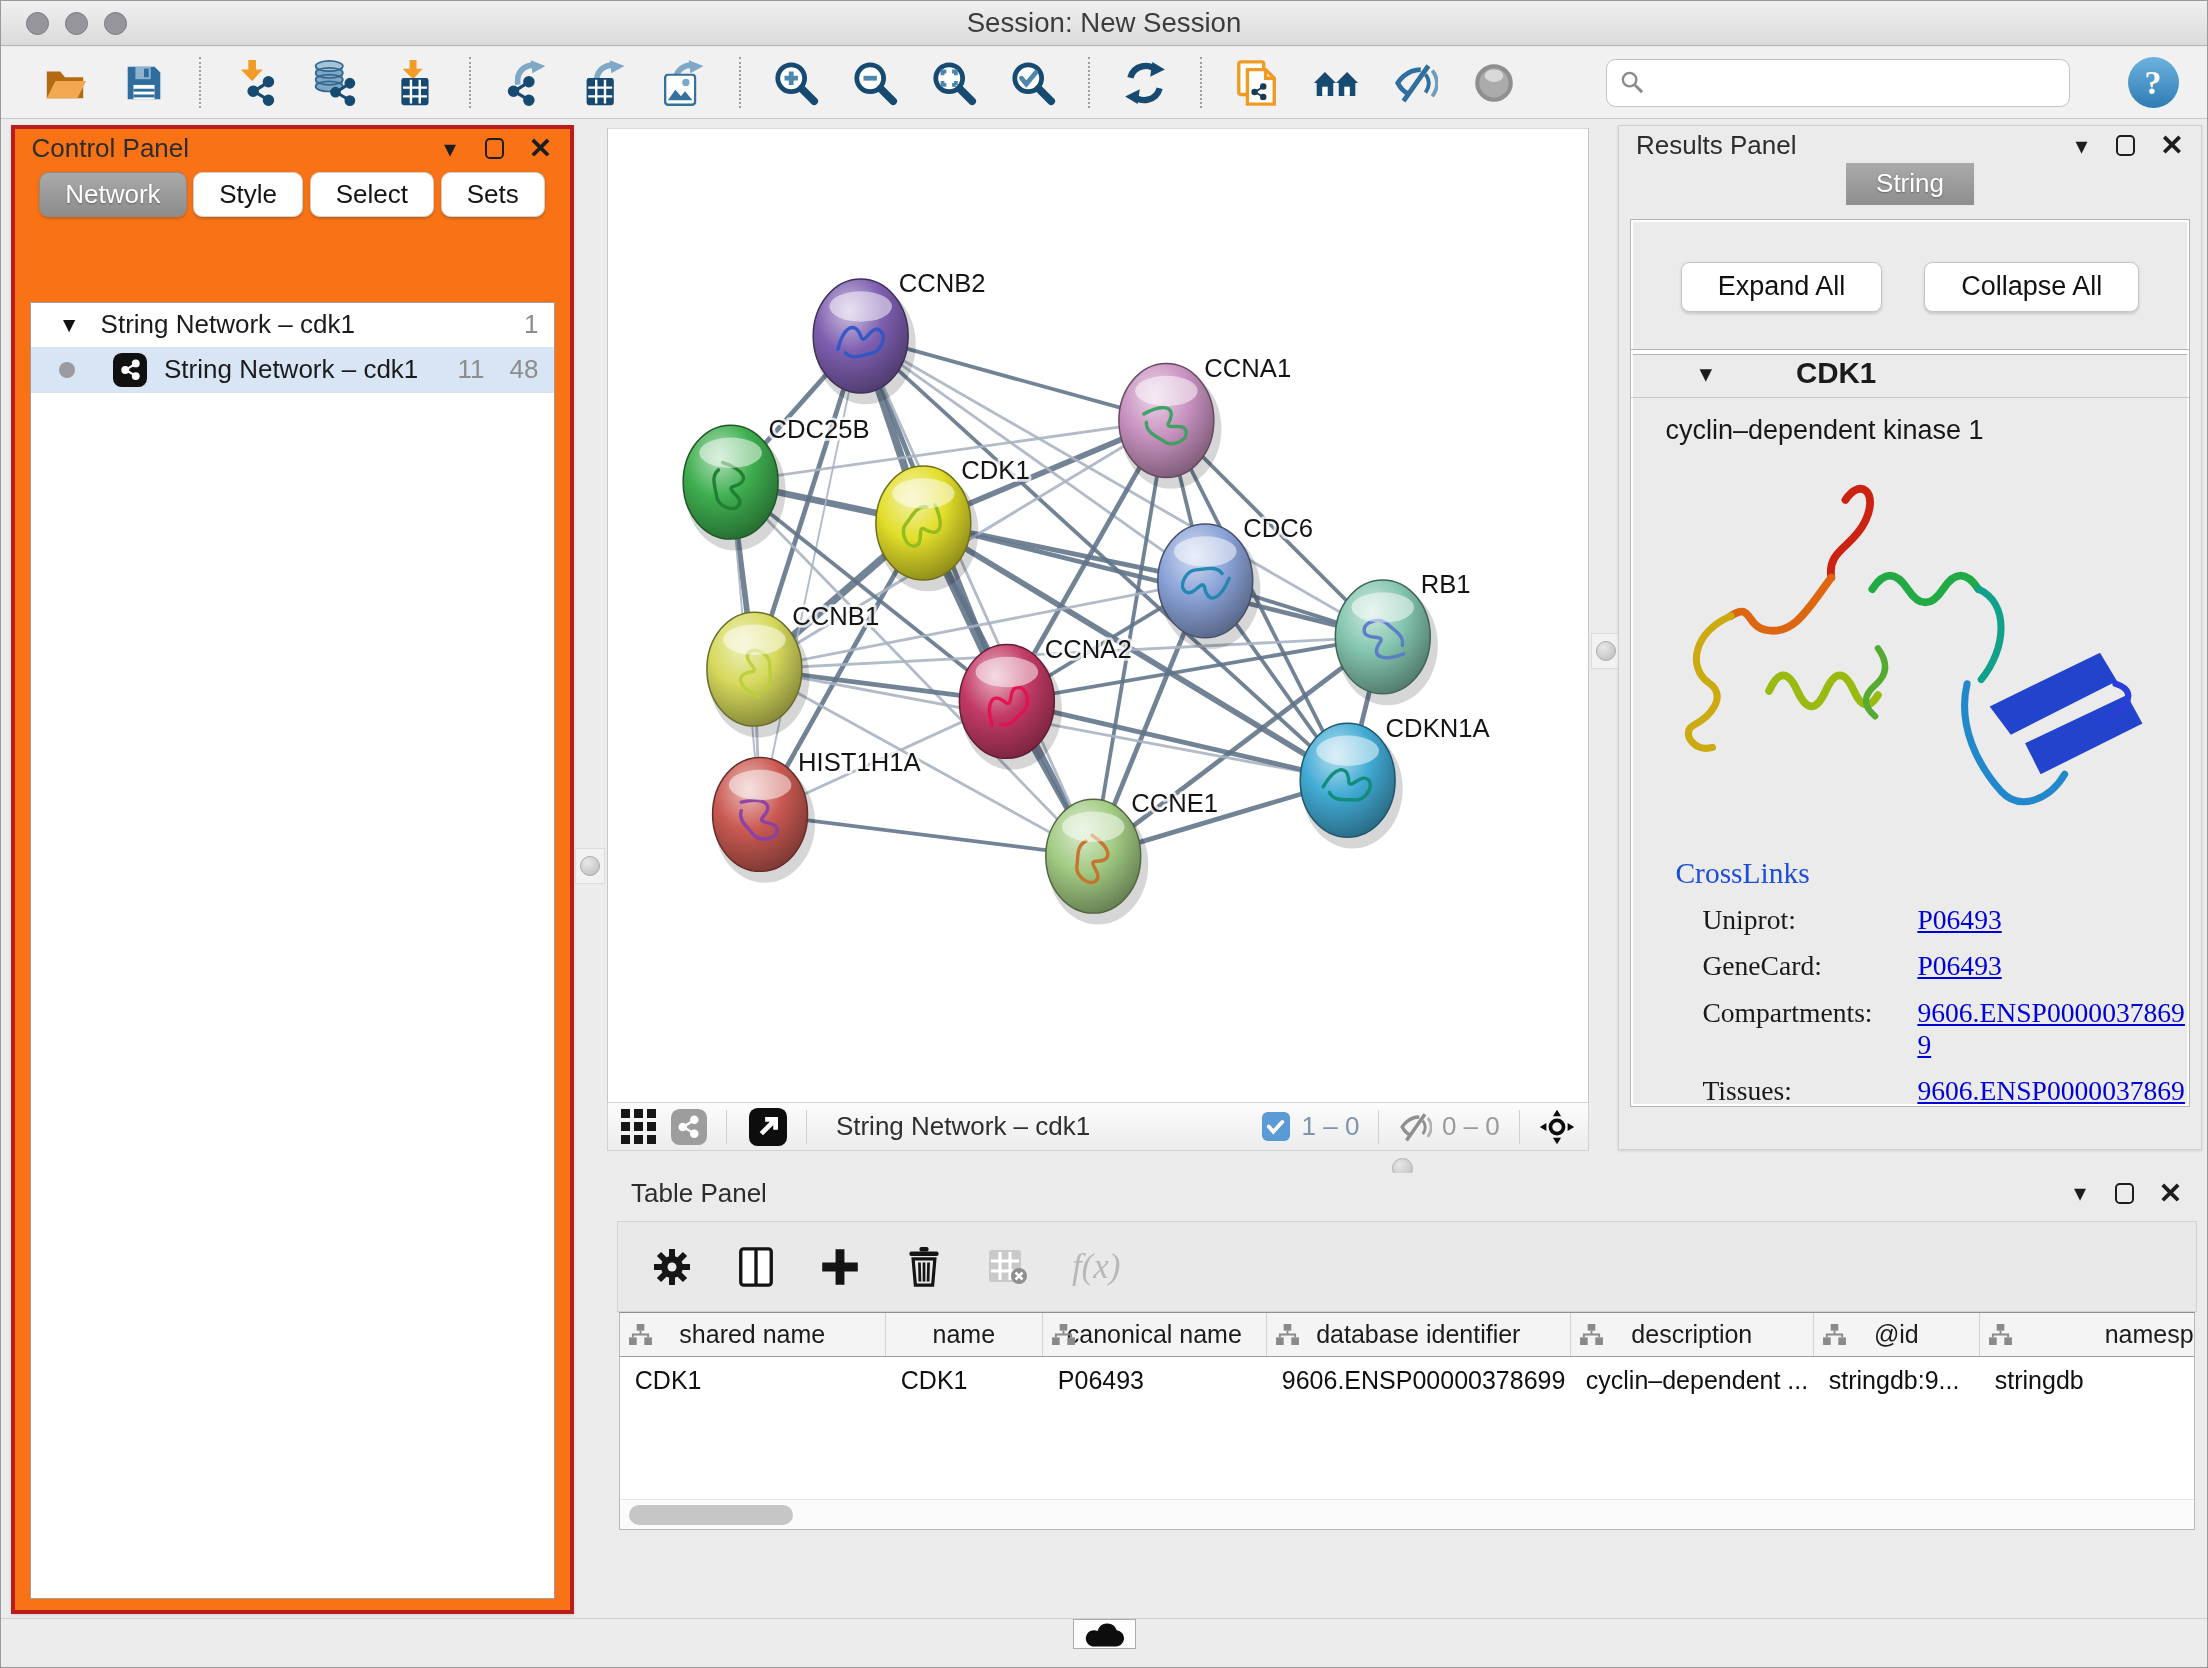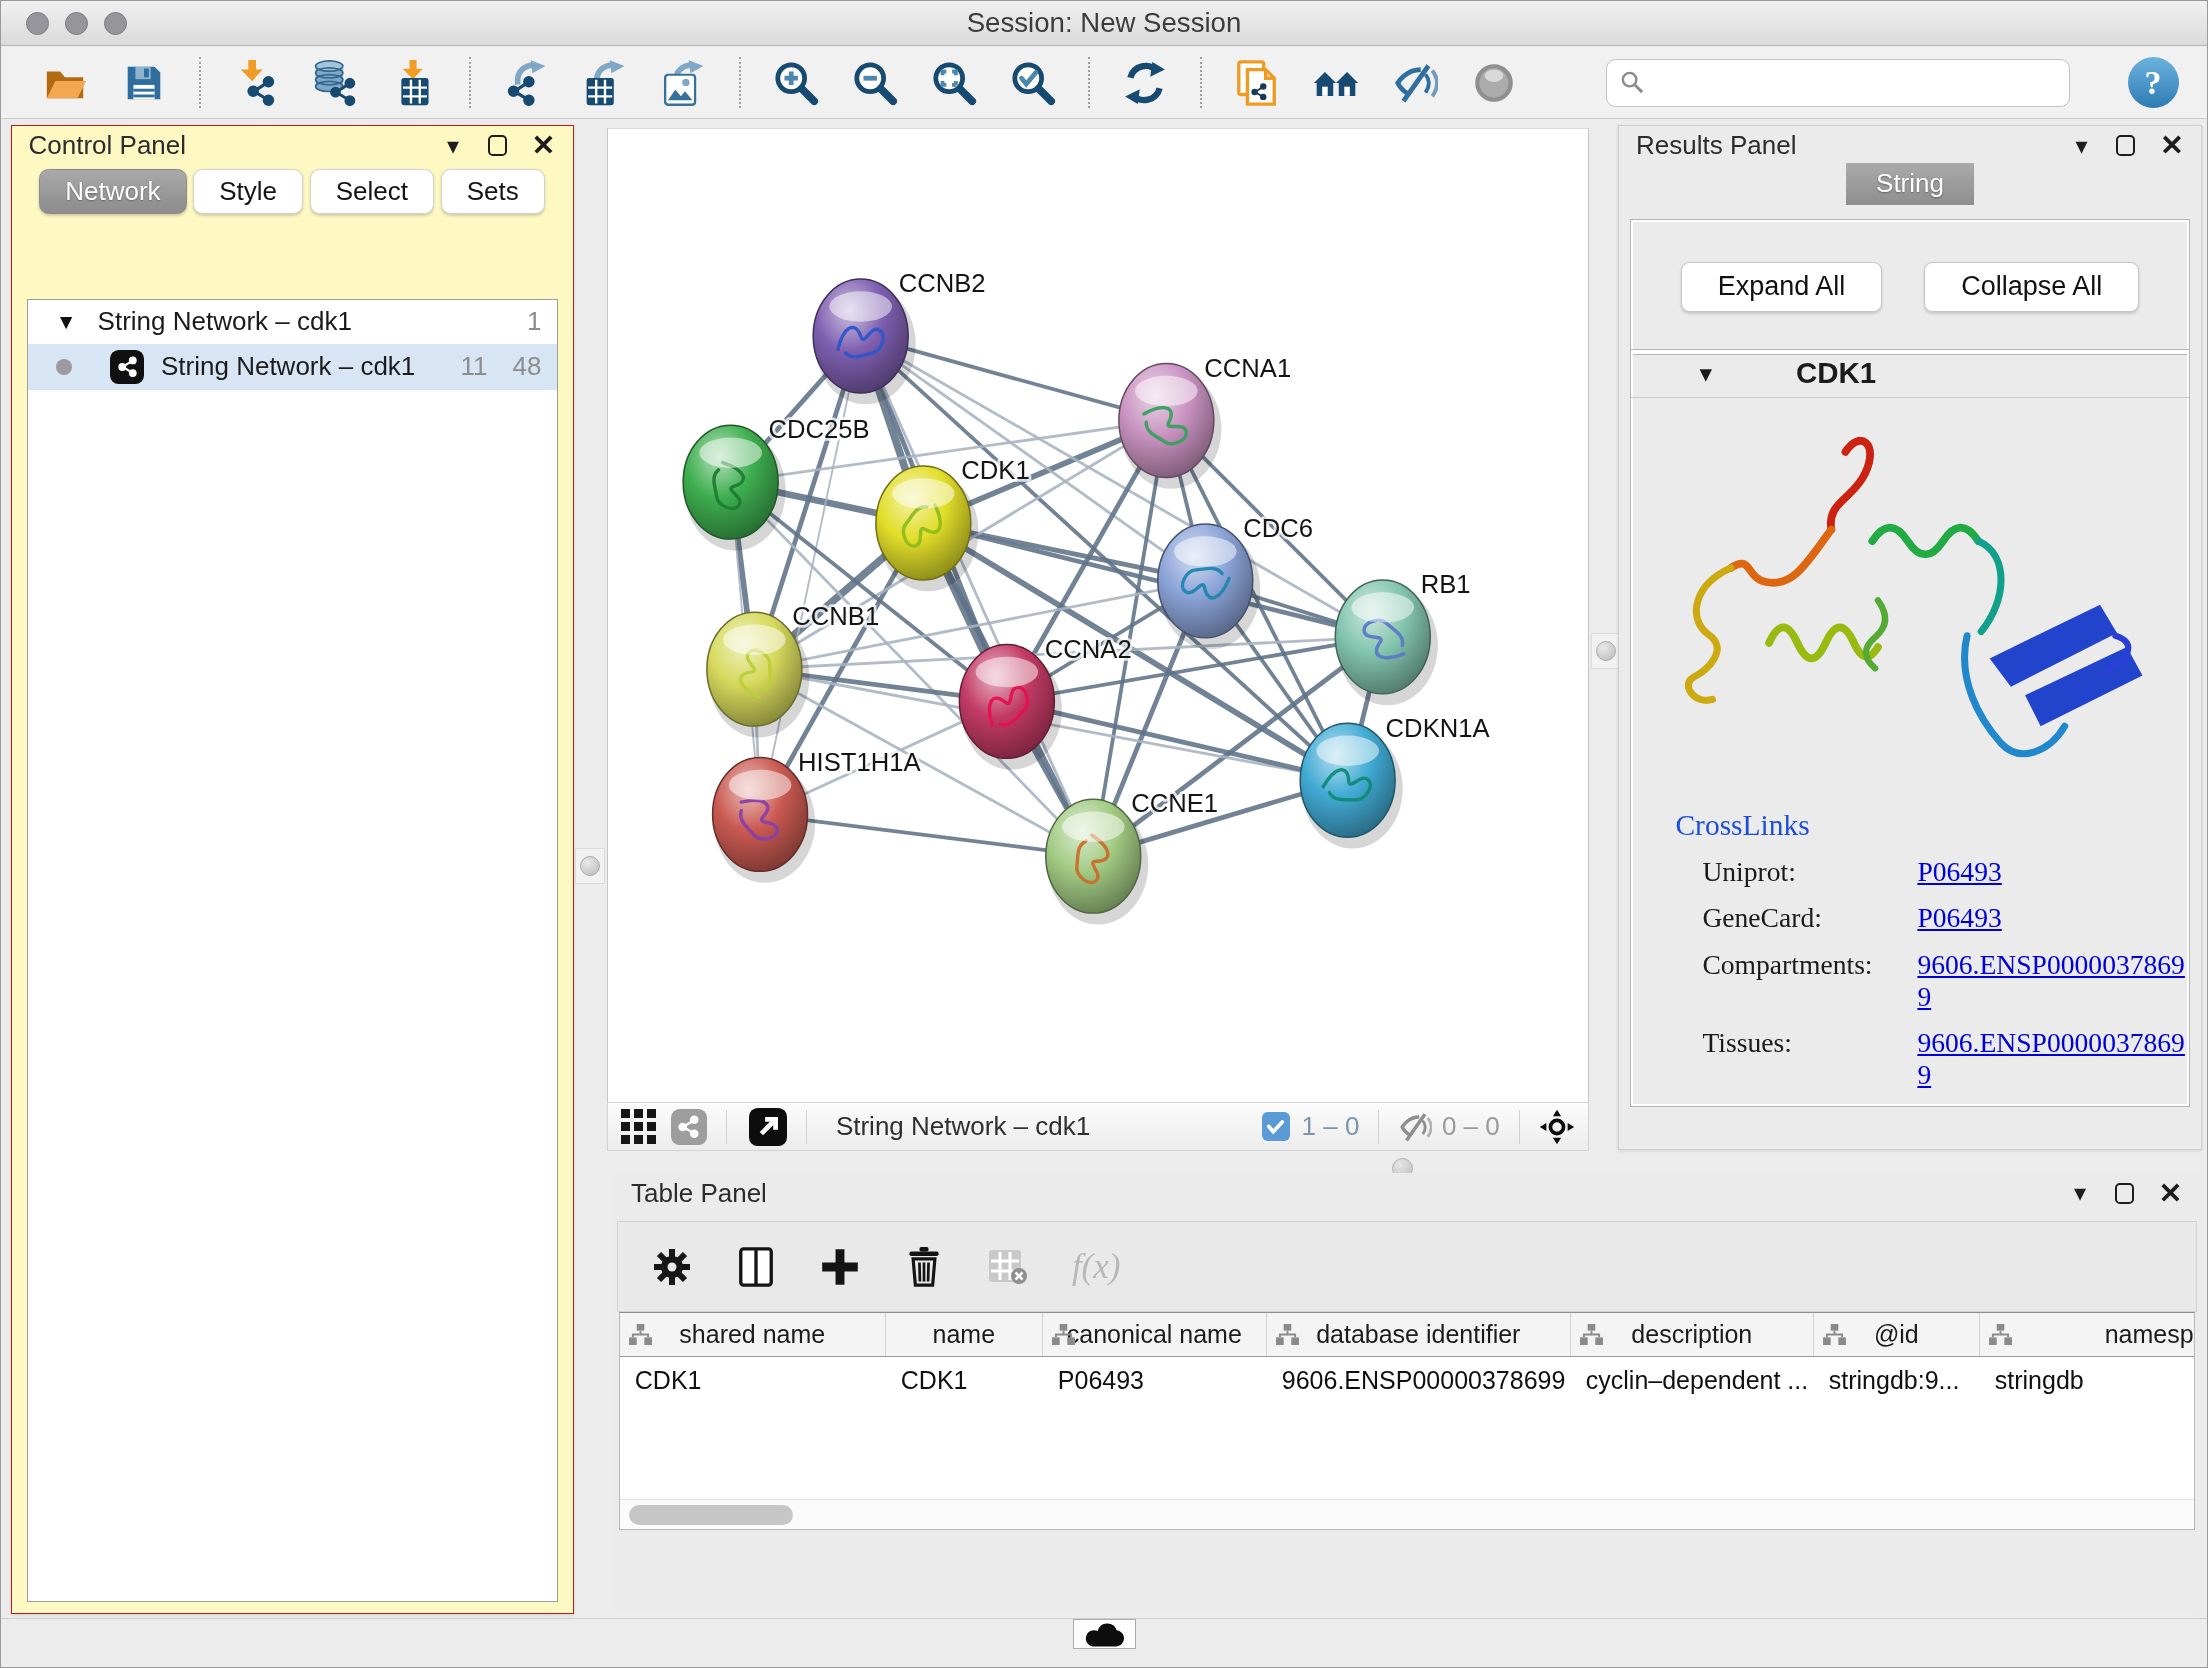--- a/index.html
+++ b/index.html
@@ -34,22 +34,22 @@
   .main{position:absolute;top:118px;bottom:49px;left:0;right:0;}
 
   
   .panel-header{height:40px;display:flex;align-items:center;padding:0 17px;font-size:26px;color:#2c2c2c;}
   .ph-spacer{flex:1;}
   .ph-caret{font-size:24px;color:#1d1d1d;margin-right:28.5px;}
   .ph-max{width:19px;height:21px;border:2.9px solid #1d1d1d;border-radius:4.8px;margin-right:25px;}
   .ph-close{font-size:28.5px;font-weight:bold;color:#1d1d1d;}
 
   
-  .control-panel{position:absolute;left:9.5px;top:5.7px;width:563px;bottom:3.8px;background:#fef9c3;
-                 border:1px solid #b91c1c;box-shadow:0 1px 2.9px rgba(0,0,0,.12);}
+  .control-panel{position:absolute;left:9.5px;top:5.7px;width:563px;bottom:3.8px;background:#f97316;
+                 border:4px solid #b91c1c;box-shadow:0 1px 2.9px rgba(0,0,0,.12);}
   .cp-tabs{display:flex;justify-content:center;margin-top:3.8px;gap:6.7px;}
   .cp-tab{background:#fff;border:1px solid #d2d2d2;border-radius:9.5px;padding:5.7px 25px;
           font-size:26px;color:#141414;box-shadow:0 1.9px 2.9px rgba(0,0,0,.18);}
   .cp-tab.active{background:linear-gradient(#a9a9a9,#8c8c8c);color:#fff;border-color:#8c8c8c;
                  text-shadow:0 1px 1.9px rgba(0,0,0,.35);}
   .cp-status{display:flex;align-items:center;margin:23px 21px 9.5px;font-size:25px;color:#222;}
   .chev{width:28.5px;height:28.5px;margin-right:13.3px;}
   .cp-status-text{flex:1;text-align:center;}
   .cp-list{position:absolute;left:15px;right:15px;top:173px;bottom:11.4px;background:#fff;
            border:1.9px solid #9d9d9d;overflow:hidden;}
@@ -724,20 +724,21 @@
       <div class="string-tab">String</div>
       <div class="rp-box1">
         <button class="rp-btn">Expand All</button>
         <button class="rp-btn">Collapse All</button>
       </div>
       <div class="rp-box2">
         <div class="gene-header">
           <span class="gene-caret">▾</span>
           <span class="gene-symbol">CDK1</span>
         </div>
+        <div class="gene-desc">cyclin–dependent kinase 1</div>
 
         <svg class="protein" viewBox="0 0 700 520">
           <g fill="none" stroke-linecap="round">
             <path d="M258 40 C278 8 306 28 286 70 C268 108 232 110 238 150" stroke="#cc2211" stroke-width="11"></path>
             <path d="M238 150 C206 192 186 232 146 224 C116 218 126 184 96 204" stroke="#dd6611" stroke-width="11"></path>
             <path d="M96 204 C44 226 34 276 64 298 C94 318 64 348 44 358 C24 368 44 398 70 390" stroke="#ccaa11" stroke-width="10"></path>
             <path d="M150 310 q20 -44 40 0 q20 44 40 0 q20 -44 40 0 q16 36 34 6" stroke="#99bb11" stroke-width="11"></path>
             <path d="M296 166 q25 -38 50 0 q25 38 50 0 q25 -38 50 0" stroke="#22aa44" stroke-width="11"></path>
             <path d="M446 166 C490 186 486 250 450 294" stroke="#11a08a" stroke-width="10"></path>
             <path d="M430 300 C416 360 446 416 478 452 C506 482 548 462 568 428" stroke="#2288cc" stroke-width="10"></path>

